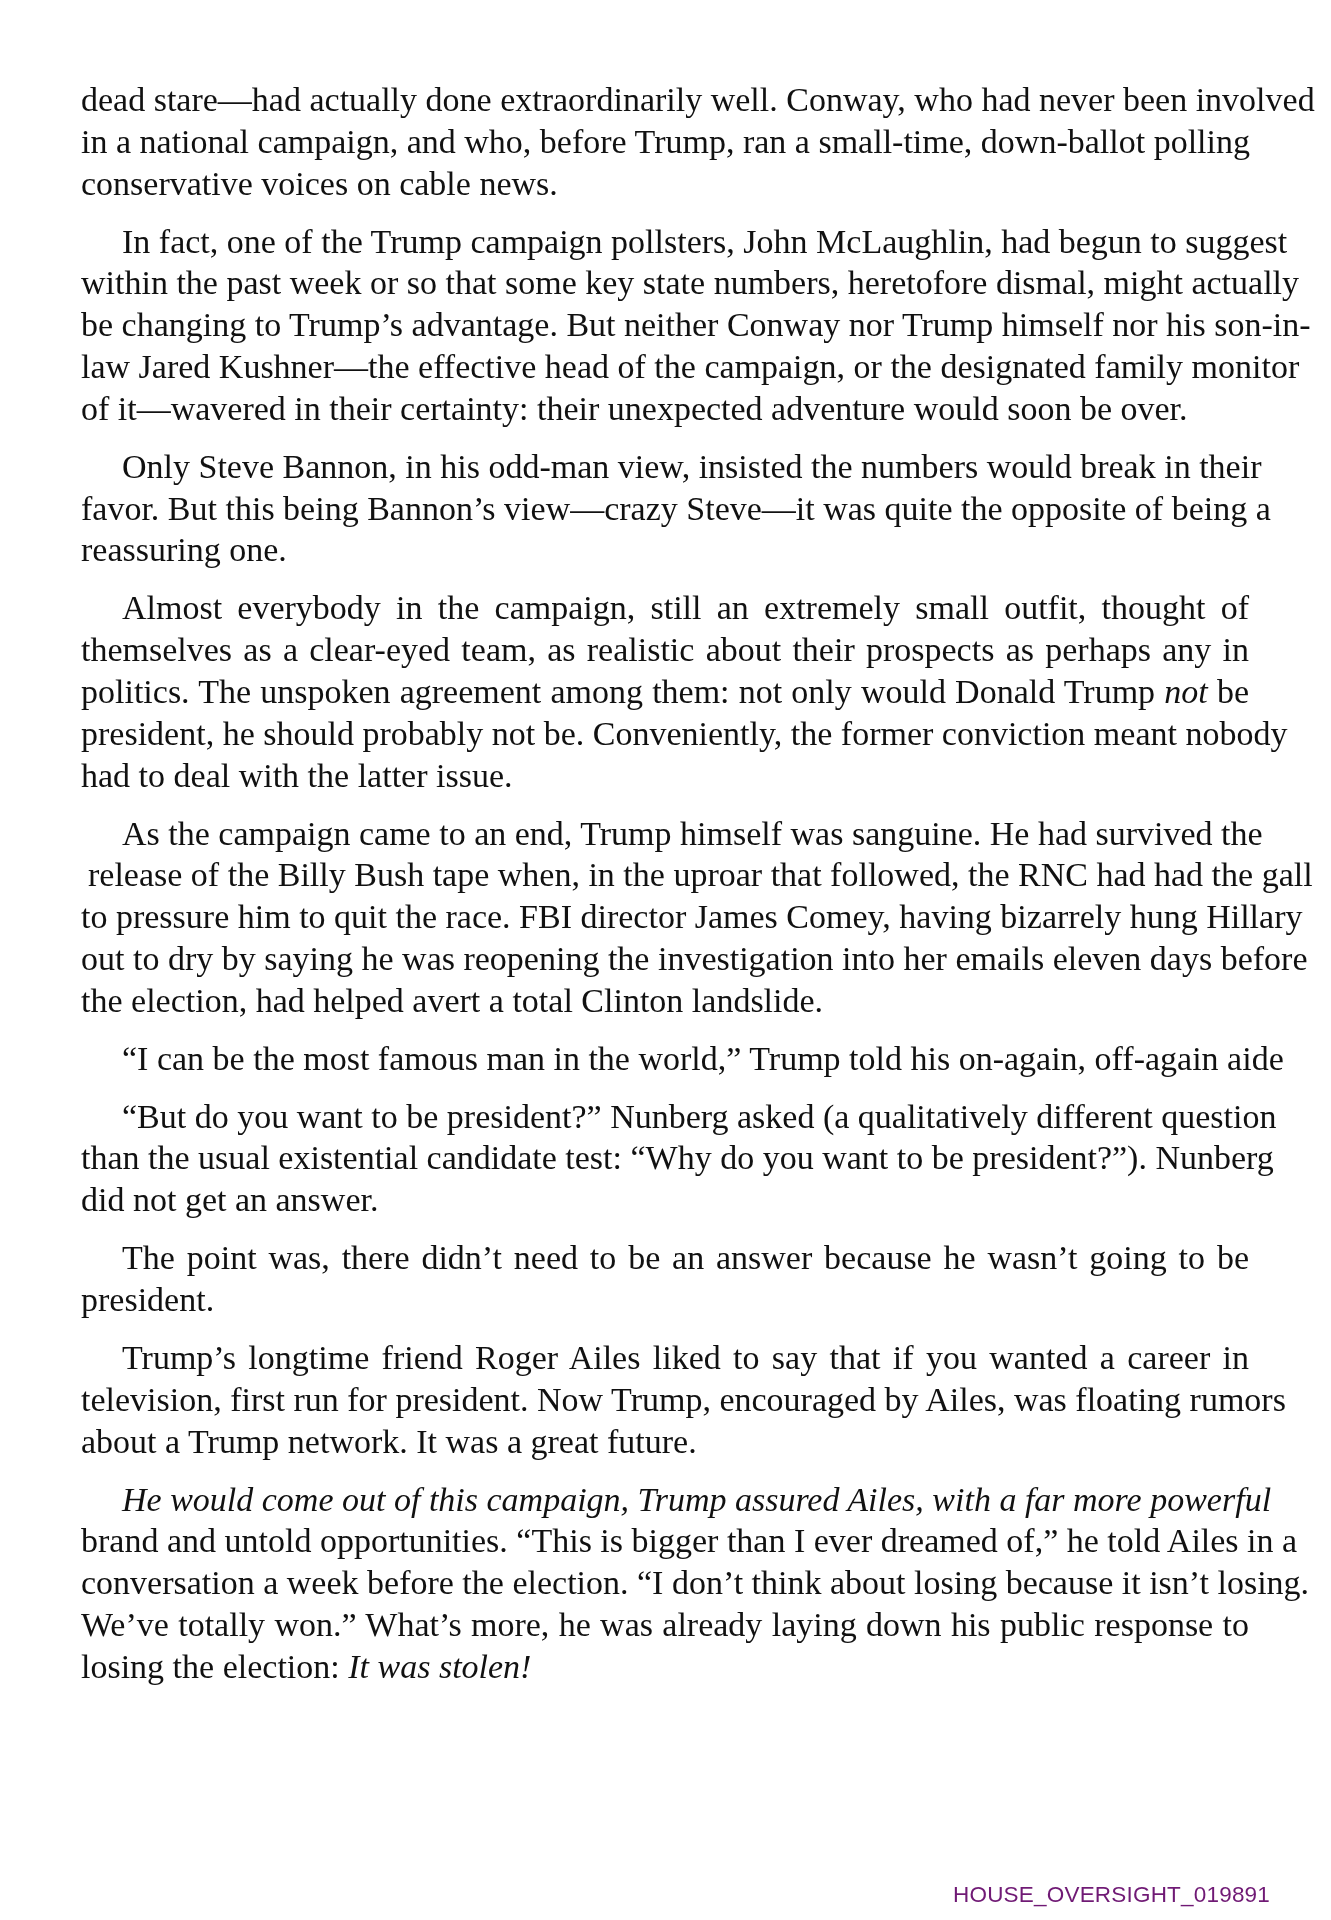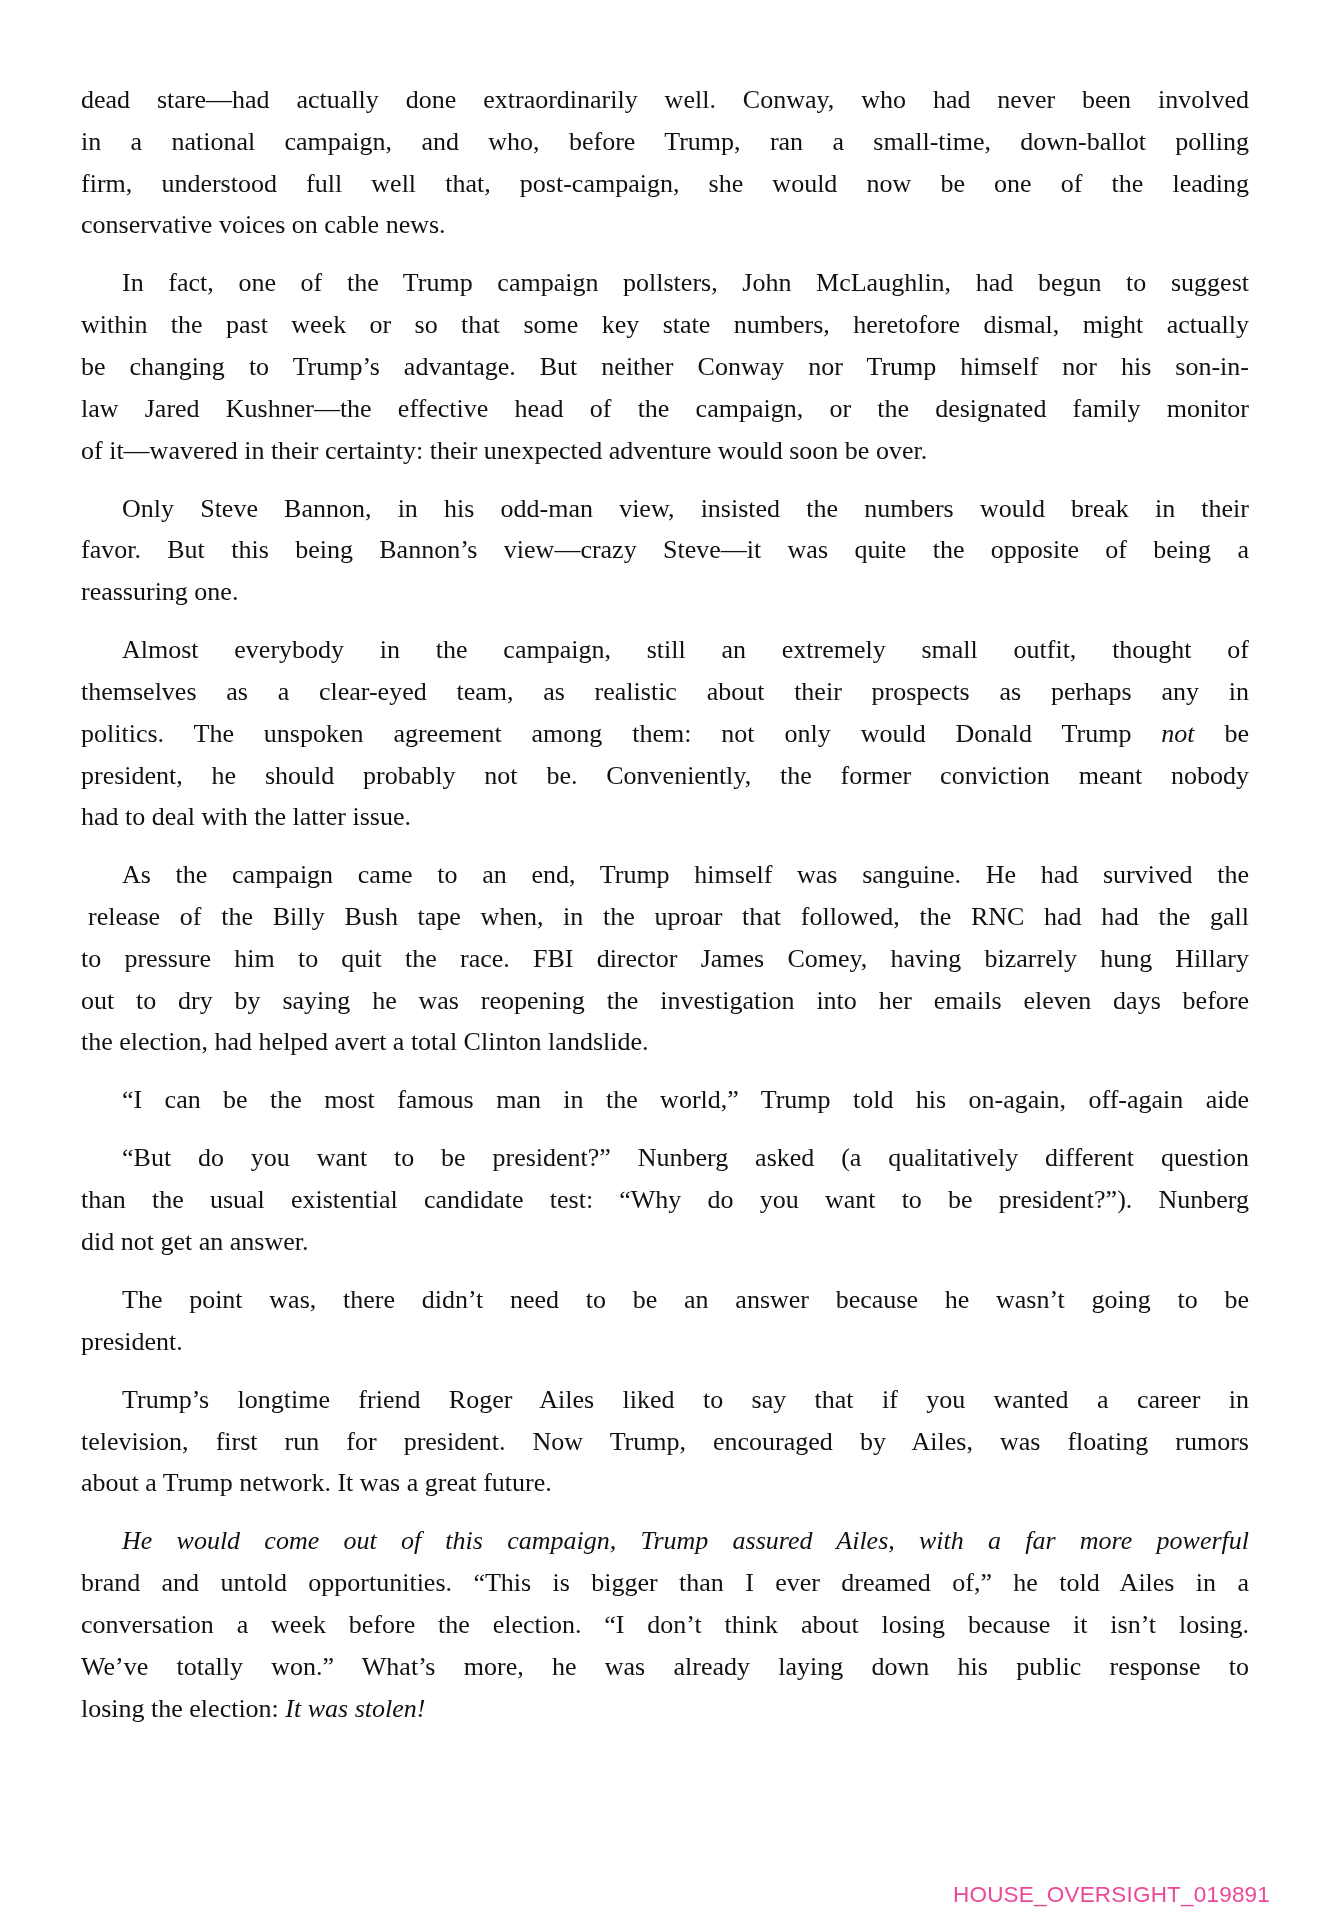--- a/index.html
+++ b/index.html
@@ -13,21 +13,21 @@
     position: relative;
     overflow: hidden;
     color: #111111;
   }
   .page-body {
     position: absolute;
     left: 81px;
     top: 79px;
     width: 1168px;
     font-family: "Liberation Serif", "DejaVu Serif", serif;
-    font-size: 26px;
+    font-size: 34px;
     line-height: 41.8px;
   }
   .para {
     margin: 0 0 16.2px 0;
   }
   .line {
     display: block;
     white-space: nowrap;
     text-align: justify;
     text-align-last: justify;
@@ -43,32 +43,31 @@
   }
   .line .seg { white-space: pre; }
   .line .seg.italic { font-style: italic; }
   .footer {
     position: absolute;
     left: 953px;
     top: 1882px;
     font-family: "Liberation Sans", "DejaVu Sans", sans-serif;
     font-size: 22.5px;
     line-height: 26px;
-    color: #ec4899;
+    color: #701a75;
     letter-spacing: 0.2px;
   }
 </style>
 </head>
 <body>
 
 <div class="page-body" id="doc">
     <div class="para">
       <span class="line"><span style="white-space: pre; word-spacing: 0px;"><span class="seg">dead stare—had actually done extraordinarily well. Conway, who had never been involved</span></span></span>
       <span class="line"><span style="white-space: pre; word-spacing: 0px;"><span class="seg">in a national campaign, and who, before Trump, ran a small-time, down-ballot polling</span></span></span>
-      <span class="line"><span style="white-space: pre; word-spacing: 0px;"><span class="seg">firm, understood full well that, post-campaign, she would now be one of the leading</span></span></span>
       <span class="line last"><span class="seg">conservative voices on cable news.</span></span>
     </div>
     <div class="para">
       <span class="line first"><span style="white-space: pre; word-spacing: 0px; margin-top: 30px;"><span class="seg">In fact, one of the Trump campaign pollsters, John McLaughlin, had begun to suggest</span></span></span>
       <span class="line"><span style="white-space: pre; word-spacing: 0px;"><span class="seg">within the past week or so that some key state numbers, heretofore dismal, might actually</span></span></span>
       <span class="line"><span style="white-space: pre; word-spacing: 0px;"><span class="seg">be changing to Trump’s advantage. But neither Conway nor Trump himself nor his son-in-</span></span></span>
       <span class="line"><span style="white-space: pre; word-spacing: 0px; margin-top: 15px;"><span class="seg">law Jared Kushner—the effective head of the campaign, or the designated family monitor</span></span></span>
       <span class="line last"><span class="seg">of it—wavered in their certainty: their unexpected adventure would soon be over.</span></span>
     </div>
     <div class="para">

